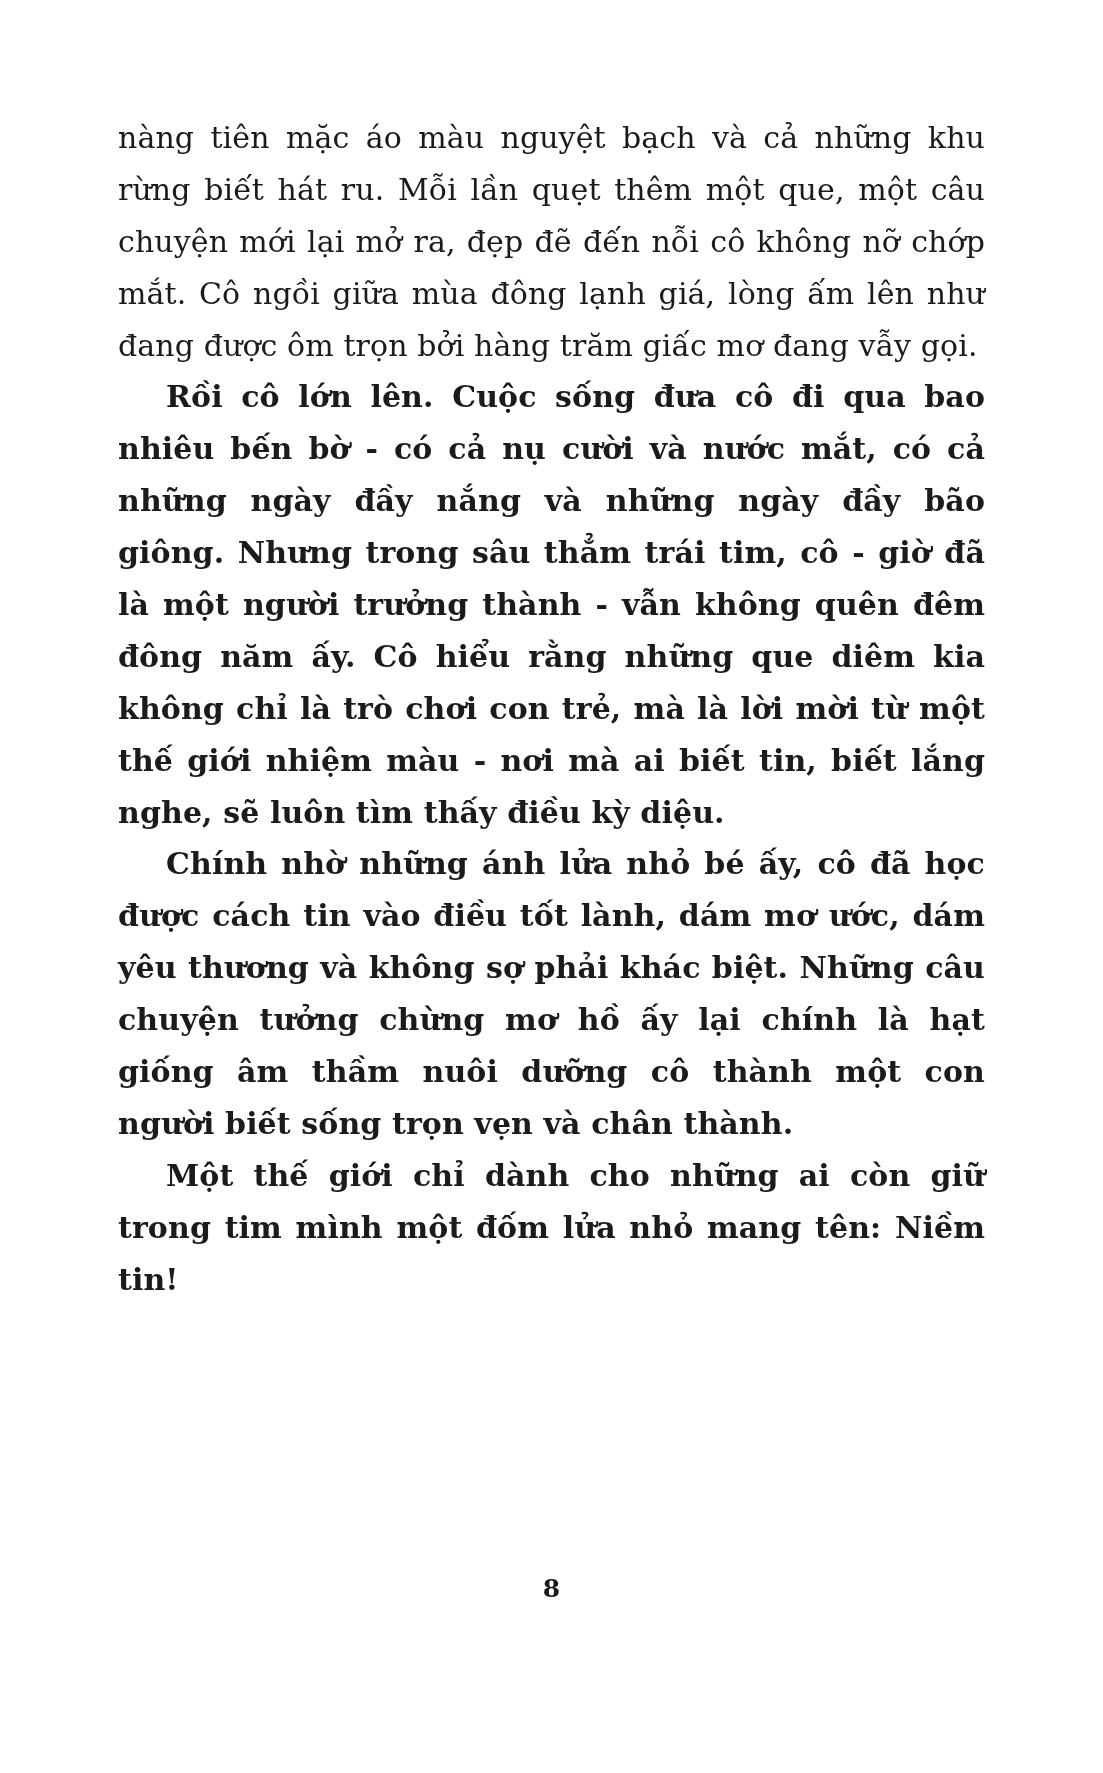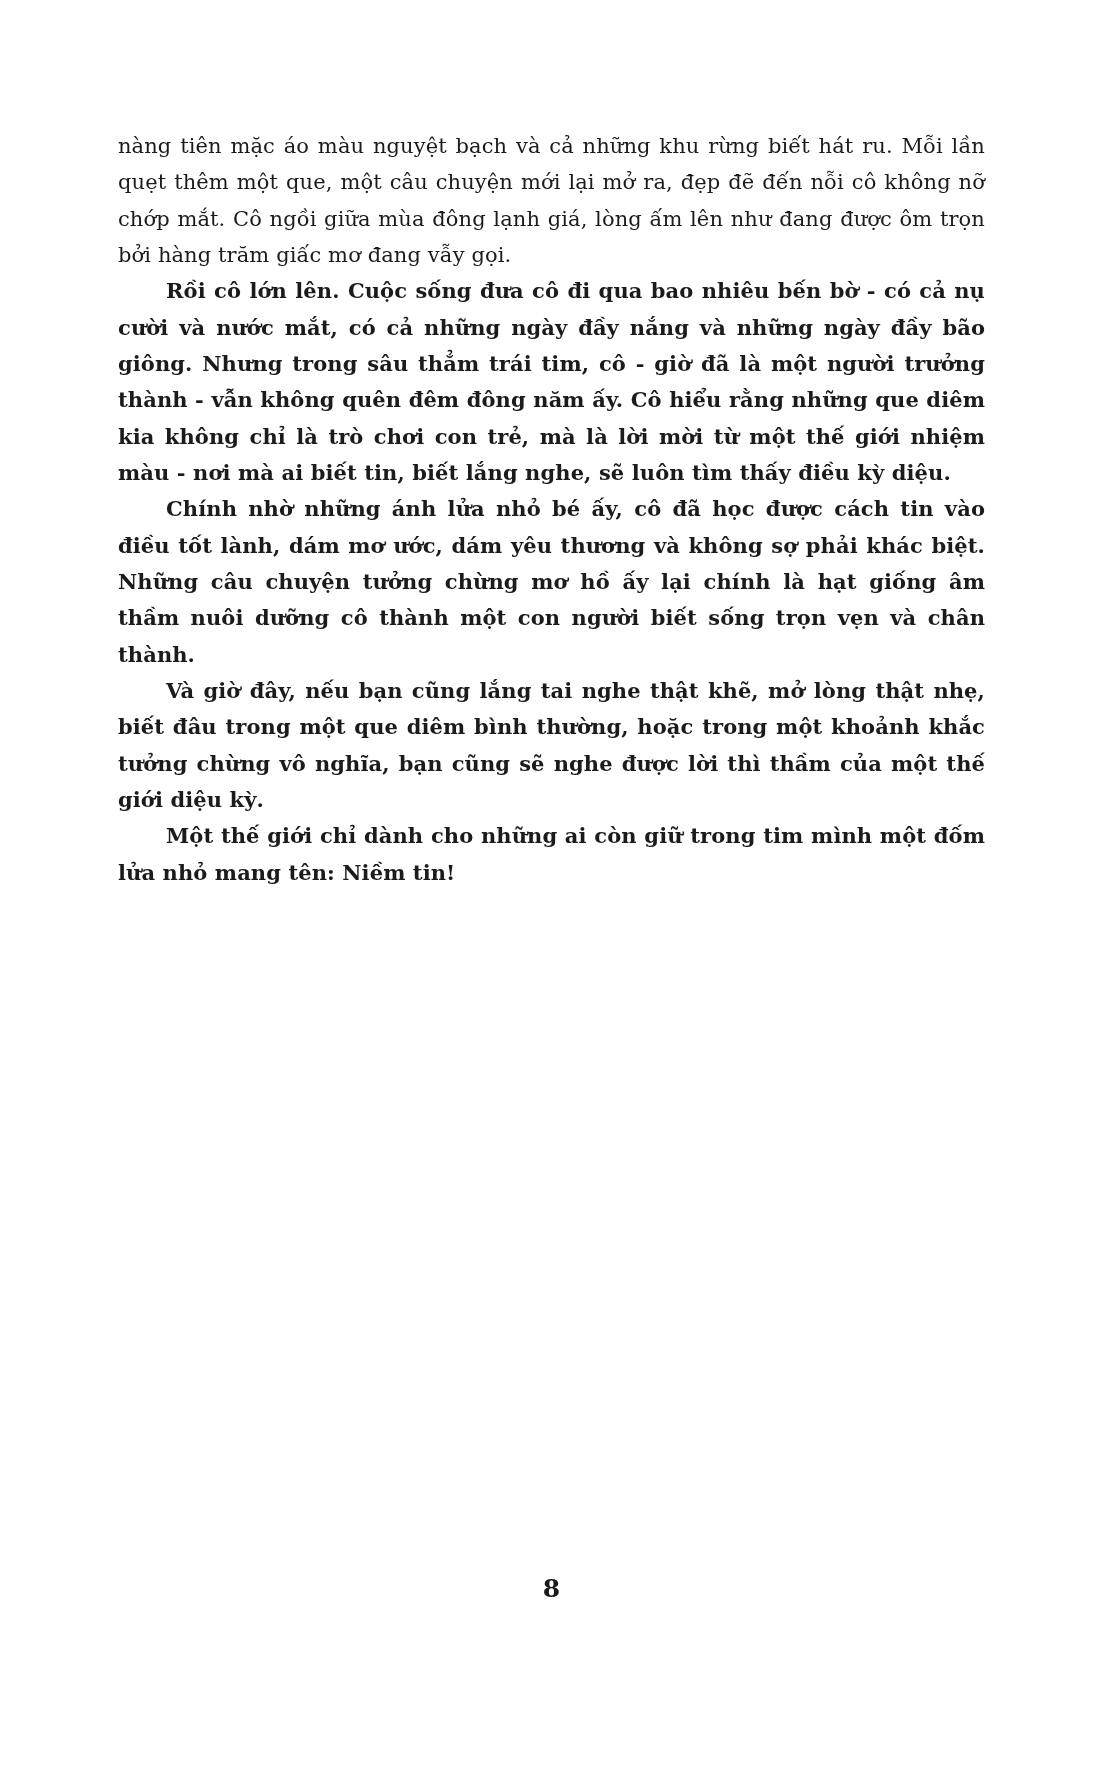--- a/index.html
+++ b/index.html
@@ -17,27 +17,26 @@
   }
   .page {
     box-sizing: border-box;
     width: 1103px;
     height: 1773px;
     padding: 112px 118px 0 118px;
     position: relative;
     background: #ffffff;
   }
   .body-text {
-    font-size: 21px;
+    font-size: 30px;
     line-height: 1.73;
     text-align: justify;
     text-justify: inter-word;
     color: #1b1b1b;
     letter-spacing: 0.1px;
-    margin-top: 16px;
   }
   .body-text p {
     margin: 0;
   }
   .body-text p.indent {
     text-indent: 48px;
     font-weight: bold;
   }
   .page-number {
     position: absolute;
@@ -52,17 +51,16 @@
   }
 </style>
 </head>
 <body>
 
 <div class="page">
   <div class="body-text">
     <p>nàng tiên mặc áo màu nguyệt bạch và cả những khu rừng biết hát ru. Mỗi lần quẹt thêm một que, một câu chuyện mới lại mở ra, đẹp đẽ đến nỗi cô không nỡ chớp mắt. Cô ngồi giữa mùa đông lạnh giá, lòng ấm lên như đang được ôm trọn bởi hàng trăm giấc mơ đang vẫy gọi.</p>
     <p class="indent">Rồi cô lớn lên. Cuộc sống đưa cô đi qua bao nhiêu bến bờ - có cả nụ cười và nước mắt, có cả những ngày đầy nắng và những ngày đầy bão giông. Nhưng trong sâu thẳm trái tim, cô - giờ đã là một người trưởng thành - vẫn không quên đêm đông năm ấy. Cô hiểu rằng những que diêm kia không chỉ là trò chơi con trẻ, mà là lời mời từ một thế giới nhiệm màu - nơi mà ai biết tin, biết lắng nghe, sẽ luôn tìm thấy điều kỳ diệu.</p>
     <p class="indent">Chính nhờ những ánh lửa nhỏ bé ấy, cô đã học được cách tin vào điều tốt lành, dám mơ ước, dám yêu thương và không sợ phải khác biệt. Những câu chuyện tưởng chừng mơ hồ ấy lại chính là hạt giống âm thầm nuôi dưỡng cô thành một con người biết sống trọn vẹn và chân thành.</p>
-    <p class="indent">Và giờ đây, nếu bạn cũng lắng tai nghe thật khẽ, mở lòng thật nhẹ, biết đâu trong một que diêm bình thường, hoặc trong một khoảnh khắc tưởng chừng vô nghĩa, bạn cũng sẽ nghe được lời thì thầm của một thế giới diệu kỳ.</p>
     <p class="indent">Một thế giới chỉ dành cho những ai còn giữ trong tim mình một đốm lửa nhỏ mang tên: Niềm tin!</p>
   </div>
   <div class="page-number">8</div>
 </div>
 
 </body></html>

